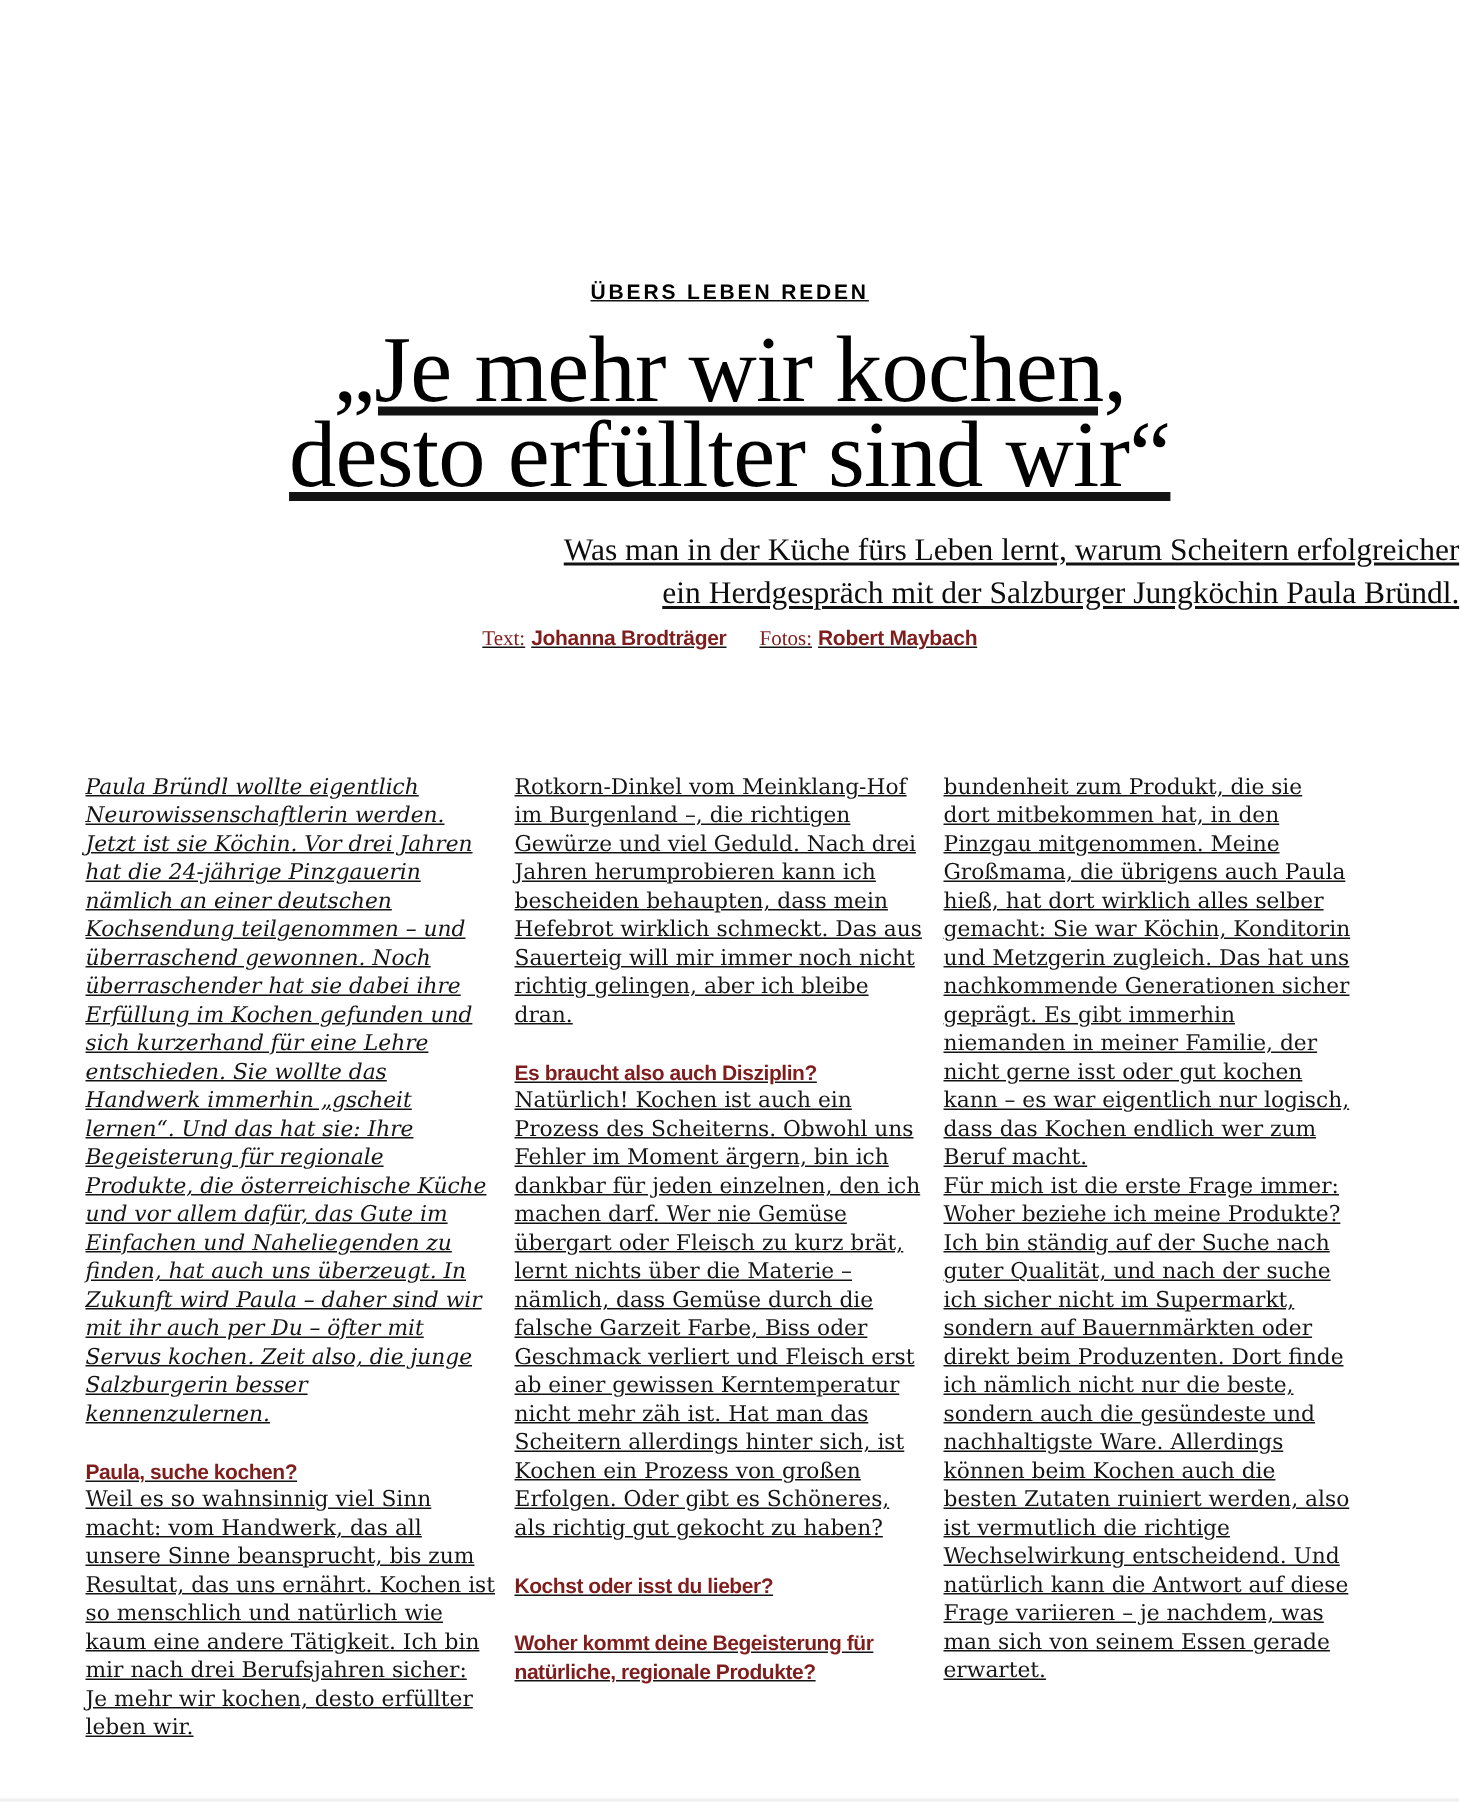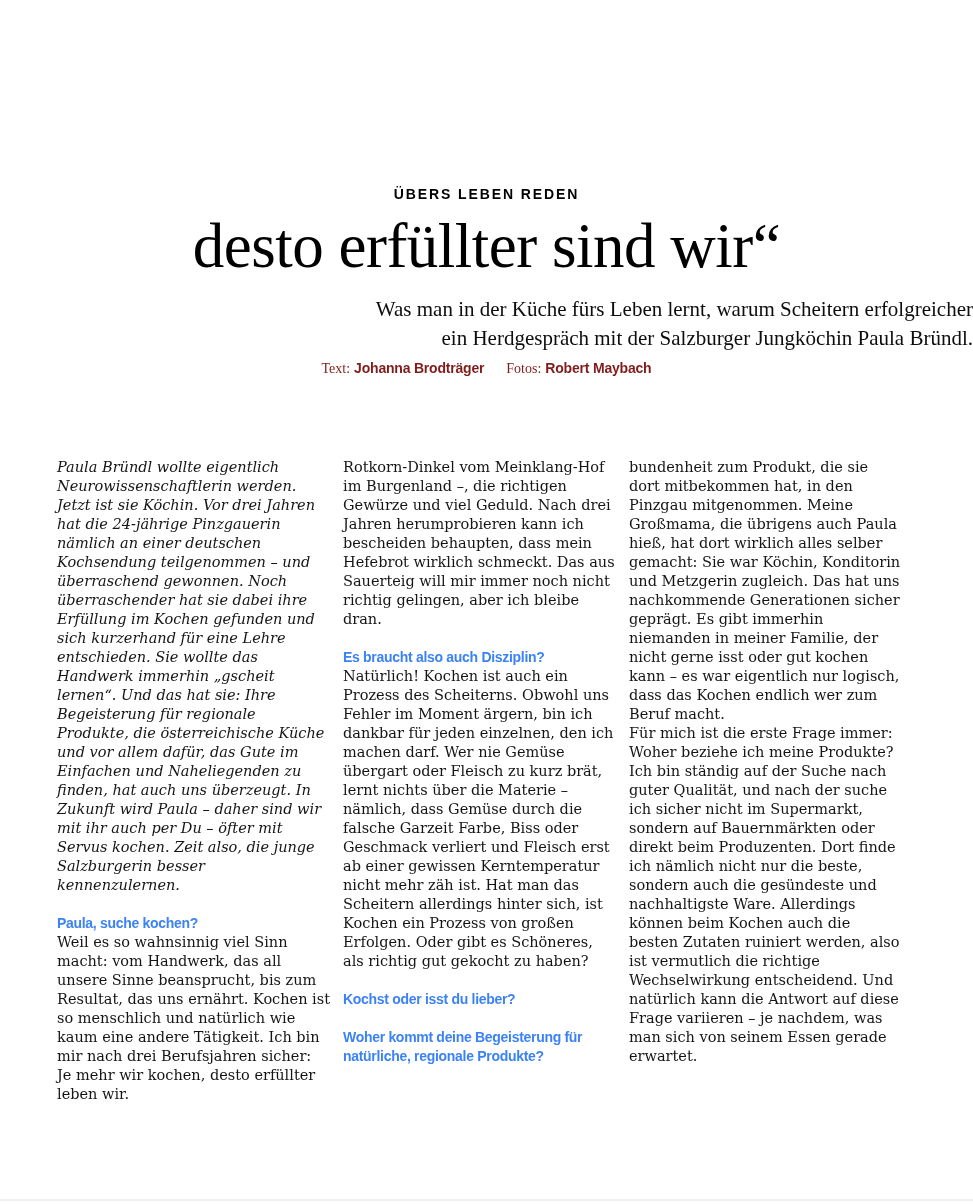--- a/index.html
+++ b/index.html
@@ -6,20 +6,21 @@
   html, body { background: #ffffff; }
   .page {
     position: relative;
     width: 973px;
     height: 1204px;
     margin: 0 auto;
     background: #ffffff;
     color: #131313;
     font-family: "DejaVu Serif", serif;
     overflow: hidden;
+    text-decoration: underline;
   }
   .kicker {
     margin-top: 186px;
     text-align: center;
     font-family: "Liberation Sans", sans-serif;
     font-weight: 700;
     font-size: 14px;
     letter-spacing: 1.9px;
     color: #000000;
   }
@@ -75,21 +76,21 @@
     color: #151515;
   }
   .intro { font-style: italic; }
   .question {
     font-family: "Liberation Sans", sans-serif;
     font-weight: 700;
     font-size: 14px;
     line-height: 19px;
     letter-spacing: -0.3px;
     margin-top: 19px;
-    color: #3b82f6;
+    color: #7f1d1d;
     hyphens: manual;
     -webkit-hyphens: manual;
   }
   .answer, .intro { margin: 0; }
   .page-bottom-edge {
     position: absolute;
     left: 0;
     right: 0;
     bottom: 3px;
     height: 2px;
@@ -97,20 +98,21 @@
   }
 </style>
 </head>
 <body>
 
 <div class="page">
 
   <div class="kicker">ÜBERS LEBEN REDEN</div>
 
   <h1 class="headline">
+      <span class="hl-line">„Je mehr wir kochen,</span>
       <span class="hl-line">desto erfüllter sind wir“</span>
     </h1>
 
   <div class="subtitle">
       <span class="sub-line">Was man in der Küche fürs Leben lernt, warum Scheitern erfolgreicher</span>
       <span class="sub-line">ein Herdgespräch mit der Salzburger Jungköchin Paula Bründl.</span>
     </div>
 
   <div class="byline">
     <span>Text:</span><span class="author">Johanna Brodträger</span><span class="byline-gap"></span><span>Fotos:</span><span class="author">Robert Maybach</span>

